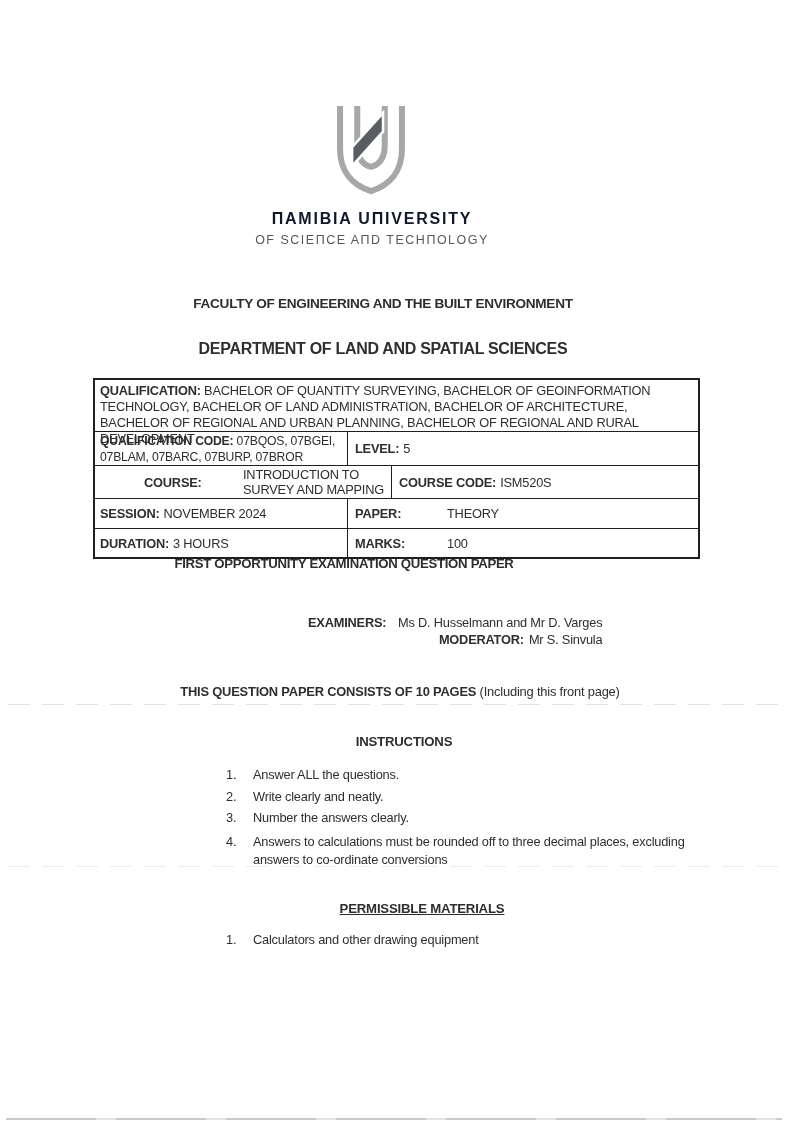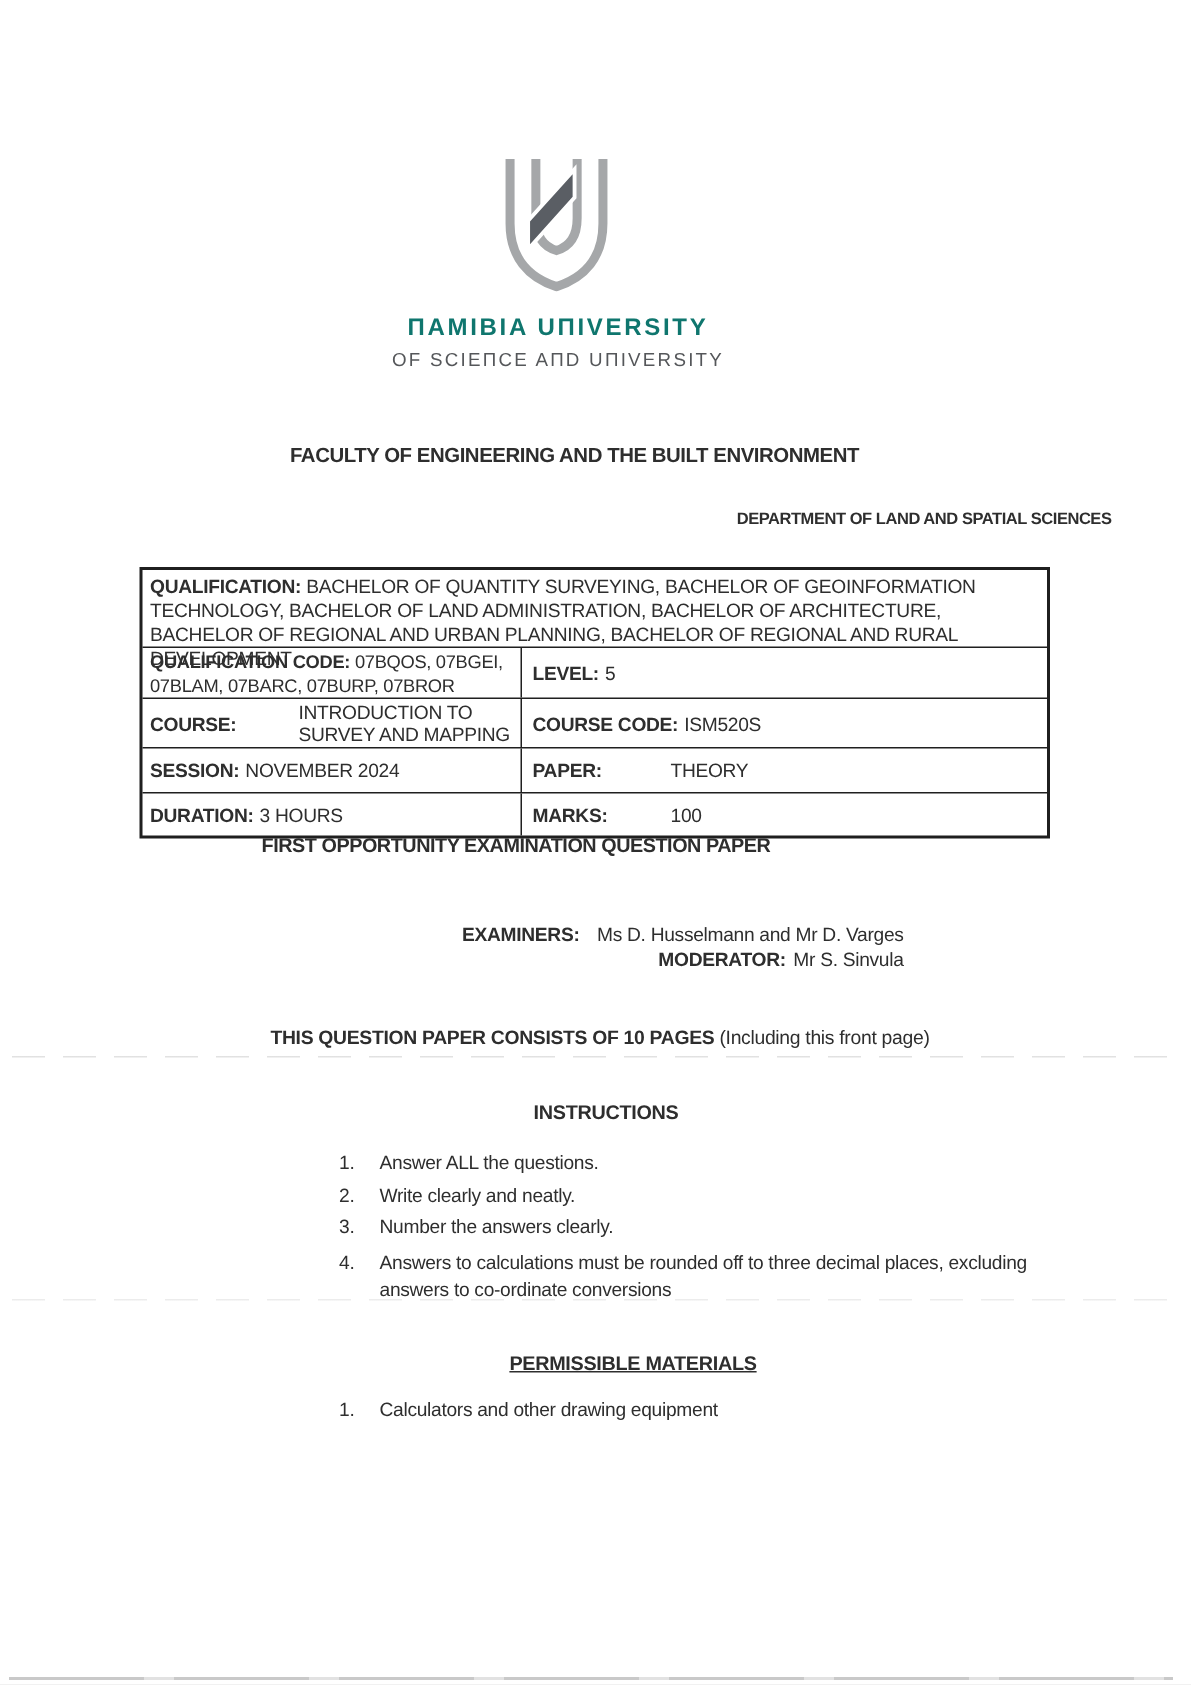--- a/index.html
+++ b/index.html
@@ -9,39 +9,39 @@
     font-family:"Liberation Sans","DejaVu Sans",sans-serif;
     color:#2e2e2e;font-size:12.8px;letter-spacing:-0.2px;
   }
   .abs{position:absolute;}
   .ctr{text-align:center;padding-left:25px;}
   b,.b{font-weight:bold;margin-top:40px;}
 
   
   .logo-svg{position:absolute;left:328px;top:104px;width:86px;height:95px;}
   .wordmark1{position:absolute;left:0;top:210px;width:744px;text-align:center;
-    font-size:16px;font-weight:bold;letter-spacing:1.8px;color:#0f766e;}
+    font-size:16px;font-weight:bold;letter-spacing:1.8px;color:#0f172a;}
   .wordmark2{position:absolute;left:0;top:233px;width:744px;text-align:center;
     font-size:12.5px;font-weight:500;letter-spacing:1.5px;color:#55575a;}
 
   
   .faculty{left:0;top:296px;width:716px;font-size:13.6px;font-weight:bold;letter-spacing:-0.3px;}
-  .dept{left:0;top:340px;width:716px;font-size:11px;font-weight:bold;letter-spacing:-0.3px;text-align:right;}
+  .dept{left:0;top:340px;width:716px;font-size:16px;font-weight:bold;letter-spacing:-0.3px;}
 
   
   .tbl{position:absolute;left:93px;top:378px;width:607px;border:2px solid #1f1f1f;box-sizing:border-box;background:#fff;}
   .trow{display:flex;box-sizing:border-box;}
   .trow + .trow{border-top:1.7px solid #1f1f1f;}
   .tcell{box-sizing:border-box;padding:2px 5px;display:flex;align-items:center;}
   .tcell-l{flex:0 0 252px;}
   .tcell-r{flex:1 1 auto;border-left:1.7px solid #1f1f1f;padding-left:7px;}
   .r1{height:51px;}
   .r1 .tcell{display:block;line-height:15.9px;padding-top:3px;}
   .r2{height:34px;}
-  .r3{height:33px;}
+  .r3{height:33px;padding-left:44px;}
   .r4{height:30px;}
   .r5{height:29px;}
   .lbl{font-weight:bold;margin-right:4px;white-space:nowrap;}
   .pre{white-space:pre;line-height:15.5px;}
   .qcode-cell{display:block !important;font-size:12.2px;line-height:15.5px;padding-top:2px;}
   .course-lbl{flex:0 0 95px;}
   .w92{min-width:88px;}
   .w61{min-width:57px;}
 
   
@@ -71,21 +71,21 @@
 <body>
 
 <div class="page">
 
   <svg class="logo-svg" viewBox="0 0 100 110" xmlns="http://www.w3.org/2000/svg">
     <path d="M14 2 V52 C14 78 28 94 50 101 C72 94 86 78 86 52 V2" fill="none" stroke="#a5a7a9" stroke-width="7"></path>
     <path d="M34 2 V48 C34 62 40 70 50 73 C60 70 66 62 66 48 V2" fill="none" stroke="#a5a7a9" stroke-width="7"></path>
     <polygon points="28,72 28,50 64,10 64,32" fill="#5a5e64" stroke="#ffffff" stroke-width="3"></polygon>
   </svg>
   <div class="wordmark1">ПAMIBIA UПIVERSITY</div>
-  <div class="wordmark2">OF SCIEПCE AПD UПIVERSITY</div>
+  <div class="wordmark2">OF SCIEПCE AПD TECHПOLOGY</div>
 
   <div class="abs ctr faculty">FACULTY OF ENGINEERING AND THE BUILT ENVIRONMENT</div>
   <div class="abs ctr dept">DEPARTMENT OF LAND AND SPATIAL SCIENCES</div>
 
   <div class="tbl">
     <div class="trow r1">
       <div class="tcell" style="width:100%;">
         <span class="b">QUALIFICATION:</span><span>  BACHELOR OF QUANTITY SURVEYING, BACHELOR OF GEOINFORMATION TECHNOLOGY, BACHELOR OF LAND ADMINISTRATION, BACHELOR OF ARCHITECTURE, BACHELOR OF REGIONAL AND URBAN PLANNING, BACHELOR OF REGIONAL AND RURAL DEVELOPMENT</span>
       </div>
     </div>

